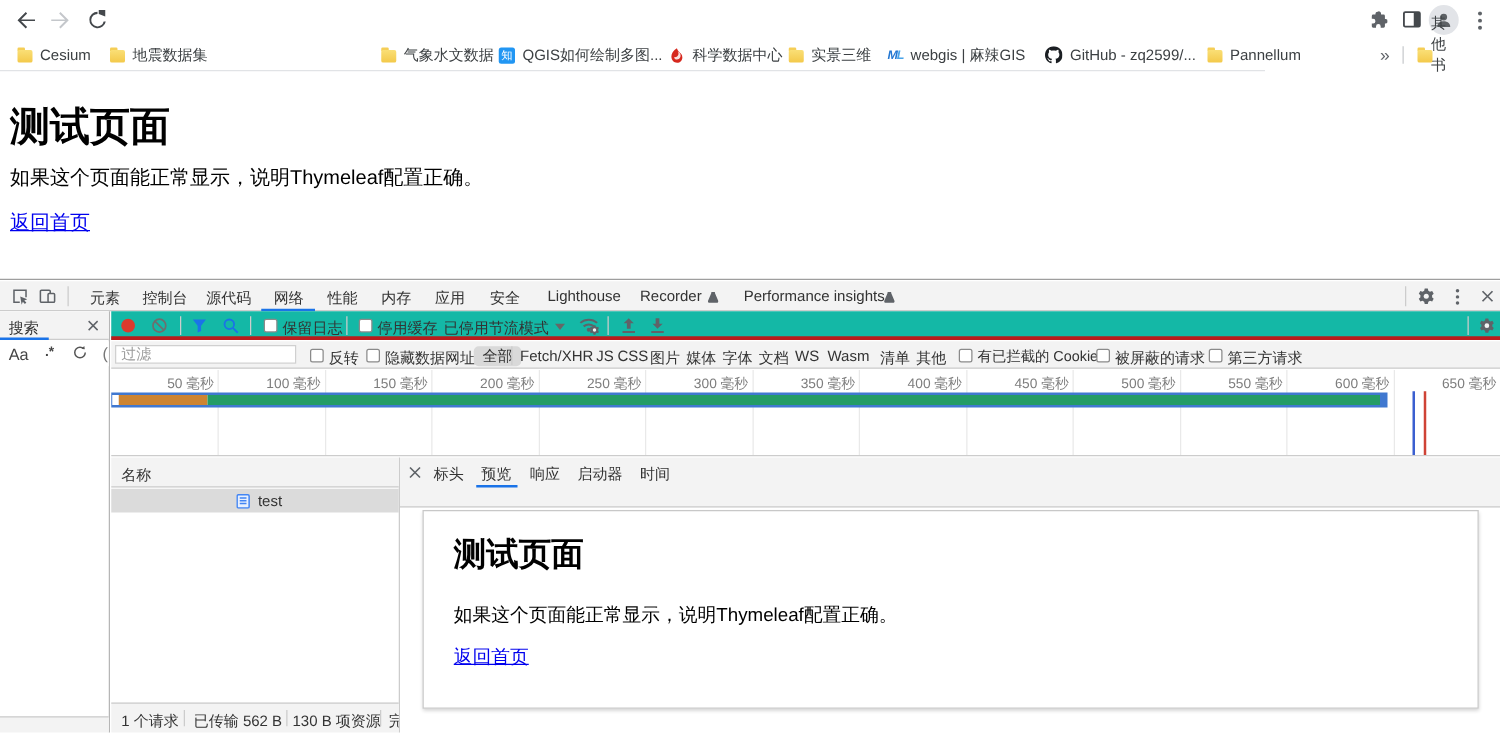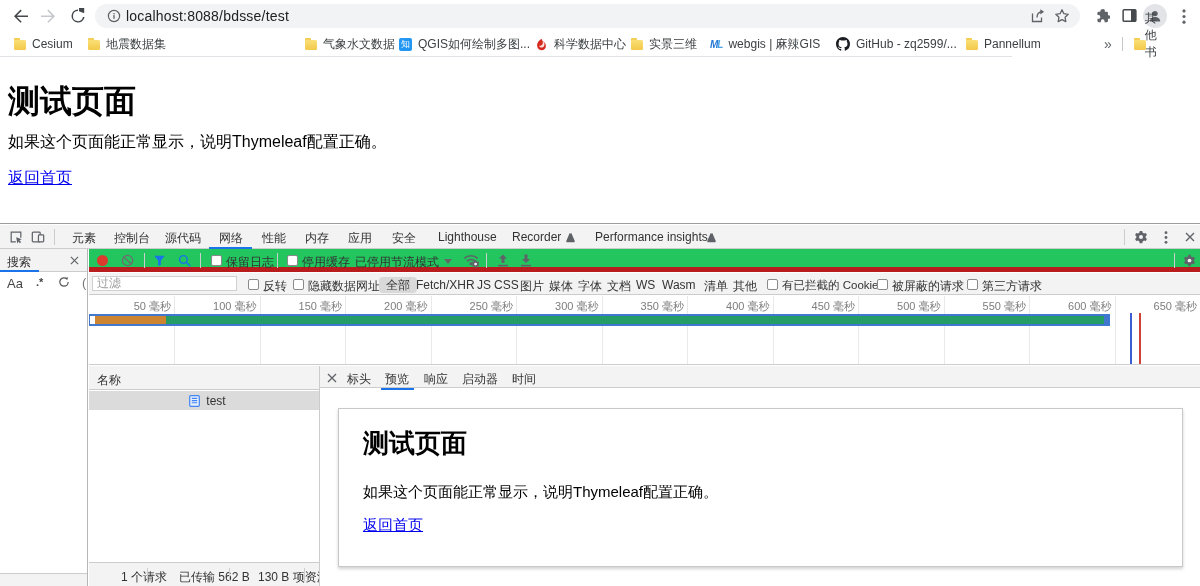--- a/index.html
+++ b/index.html
@@ -45,22 +45,22 @@
             border-right:1px solid #b6b6b6; }
   #drawer-head { position:absolute; left:0; top:0; width:87px; height:23px; background:#f3f3f3;
                  border-bottom:1px solid #ccc;text-align:center; }
   #drawer-underline { position:absolute; left:0; top:21px; width:39px; height:2px; background:#1a73e8; }
   #drawer-opts { position:absolute; left:0; top:24px; width:87px; height:20px; background:#fff; color:#444; }
   #drawer-foot { position:absolute; left:0; bottom:0; width:87px; height:14px; background:#f3f3f3;
                  border-top:1px solid #ccc; }
 
   
   #net { position:absolute; left:89px; top:25px; width:1111px; height:338px; }
-  #net-toolbar { position:absolute; left:0; top:0; width:1111px; height:23px; background:#22c55e;
-                 border-bottom:5px solid #b91c1c; }
+  #net-toolbar { position:absolute; left:0; top:0; width:1111px; height:23px; background:#14b8a6;
+                 border-bottom:3px solid #b91c1c; }
   #net-filter  { position:absolute; left:0; top:24px; width:1111px; height:22px; background:#f3f3f3;
                  border-bottom:1px solid #ccc; }
   .ck { position:absolute; width:11px; height:11px; background:#fff; border:1px solid #8a8a8a;
         border-radius:2px; top:6px; }
   .lbl { position:absolute; top:5px; white-space:nowrap; }
   #filter-input { position:absolute; left:3px; top:3px; width:145px; height:15px; background:#fff;
                   border:1px solid #d0d0d0; font-size:12px; color:#9b9b9b; padding:0 4px; line-height:13px; }
   #pill-all { position:absolute; left:290px; top:3.5px; height:16px; padding:0 7px; background:#d9d9d9;
               border-radius:4px; line-height:16px; }
 
@@ -75,25 +75,25 @@
   .evt { position:absolute; top:17px; width:2px; height:51px; }
 
   
   #table { position:absolute; left:0; top:117px; width:230px; height:221px;padding-left:24px; }
   #table-head { position:absolute; left:0; top:0; width:230px; height:24px; background:#f3f3f3;
                 border-bottom:1px solid #ccc; }
   #row-test { position:absolute; left:0; top:25px; width:230px; height:19px; background:#dbdbdb;
               display:flex; align-items:center; gap:6px; padding-left:7px;justify-content:center; }
   #statusbar { position:absolute; left:0; top:196px; width:230px; height:25px; background:#f3f3f3;
                border-top:1px solid #ccc; overflow:hidden; white-space:nowrap; }
-  #statusbar span.it { position:absolute; top:6px;margin-left:24px; }
+  #statusbar span.it { position:absolute; top:6px; }
   #statusbar .sep { position:absolute; top:5px; width:1px; height:13px; background:#ccc; }
 
   #details { position:absolute; left:231px; top:117px; width:880px; height:221px; }
-  #details-head { position:absolute; left:0; top:0; width:880px; height:22px; background:#f3f3f3;
+  #details-head { position:absolute; left:0; top:0; width:880px; height:40px; background:#f3f3f3;
                   border-bottom:1px solid #ccc; }
   #prev-underline { position:absolute; left:61px; top:22px; width:33px; height:2px; background:#1a73e8; }
   #card { position:absolute; left:18px; top:42px; width:845px; height:159px; background:#fff;
           border:1px solid #c8c8c8; box-shadow:0 2px 3px rgba(0,0,0,.18); }
   #card h1 { position:absolute; left:24px; top:17px; font-size:26px; font-weight:700; color:#000; }
   #card p  { position:absolute; left:24px; top:74px; font-size:15px; color:#000; }
   #card a  { position:absolute; left:24px; top:107px; font-size:15px; color:#0000ee; text-decoration:underline; }
 </style>
 </head>
 <body>
@@ -105,36 +105,20 @@
       <path d="M15 7.5H3.9l4.8-4.8L7.6 1.6 1 8.2l6.6 6.6 1.1-1.1-4.8-4.8H15z" fill="#44484c"></path>
     </svg>
     <svg class="nav-icon" style="left:40px" width="16" height="16" viewBox="0 0 16 16">
       <path d="M1 7.5h11.1L7.3 2.7l1.1-1.1 6.6 6.6-6.6 6.6-1.1-1.1 4.8-4.8H1z" fill="#c4c7cb"></path>
     </svg>
     <svg class="nav-icon" style="left:70px" width="16" height="16" viewBox="0 0 16 16">
       <path d="M8 3.1a5 5 0 1 0 4.9 6h1.7A6.6 6.6 0 1 1 8 1.4z" fill="#44484c"></path>
       <path d="M8.6 0h5.2v5.2l-5.2-2z" fill="#44484c" transform="translate(0.4,0)"></path>
     </svg>
 
-    <div id="omnibox">
-      <svg class="abs" style="left:12px;top:5px" width="14" height="14" viewBox="0 0 16 16">
-        <circle cx="8" cy="8" r="6.4" fill="none" stroke="#5f6368" stroke-width="1.4"></circle>
-        <rect x="7.25" y="7" width="1.5" height="4.2" fill="#5f6368"></rect>
-        <rect x="7.25" y="4.6" width="1.5" height="1.5" fill="#5f6368"></rect>
-      </svg>
-      <span class="url">localhost:8088/bdsse/test</span>
-      <svg class="abs" style="right:34px;top:4px" width="16" height="16" viewBox="0 0 16 16">
-        <path d="M2.5 5.5v8h9v-4" fill="none" stroke="#5f6368" stroke-width="1.3"></path>
-        <path d="M7 9.5c0-3.5 2-5.5 5.5-5.8" fill="none" stroke="#5f6368" stroke-width="1.3"></path>
-        <path d="M10.3 1.2l3.8 2.6-3.8 2.6z" fill="#5f6368"></path>
-      </svg>
-      <svg class="abs" style="right:10px;top:4px" width="16" height="16" viewBox="0 0 16 16">
-        <path d="M8 1.8l1.9 3.9 4.3.6-3.1 3 .7 4.3L8 11.6l-3.8 2 .7-4.3-3.1-3 4.3-.6z" fill="none" stroke="#5f6368" stroke-width="1.3" stroke-linejoin="round"></path>
-      </svg>
-    </div>
 
     <svg class="nav-icon" style="left:1095px" width="15" height="15" viewBox="0 0 16 16">
       <path d="M7 1.2a1.9 1.9 0 0 0-1.9 1.9v.6H3.2A1.2 1.2 0 0 0 2 4.9v2.4h1.1a2 2 0 1 1 0 4H2v2.4a1.2 1.2 0 0 0 1.2 1.2h2.4v-1.1a2 2 0 1 1 4 0v1.1H12a1.2 1.2 0 0 0 1.2-1.2v-2.4h.6a1.9 1.9 0 1 0 0-3.8h-.6V4.9A1.2 1.2 0 0 0 12 3.7H9.9v-.6A1.9 1.9 0 0 0 7 1.2z" fill="#5f6368" transform="translate(0.6,0.2)"></path>
     </svg>
     <svg class="nav-icon" style="left:1122px" width="15" height="15" viewBox="0 0 16 16">
       <rect x="1.2" y="1.8" width="13.6" height="12.4" rx="1.2" fill="none" stroke="#45494d" stroke-width="1.6"></rect>
       <rect x="9.6" y="1.8" width="5.2" height="12.4" fill="#45494d"></rect>
     </svg>
     <div class="abs" style="left:1143px;top:4px;width:24px;height:24px;border-radius:50%;background:#e2e4e8">
       <svg class="abs" style="left:4px;top:4px" width="16" height="16" viewBox="0 0 16 16">

